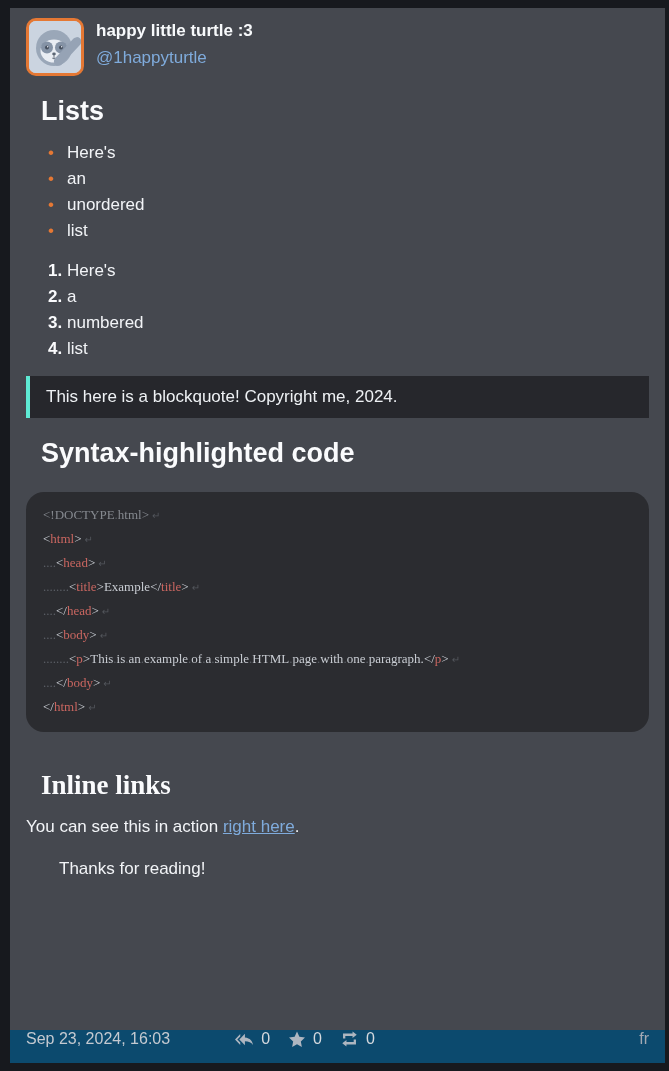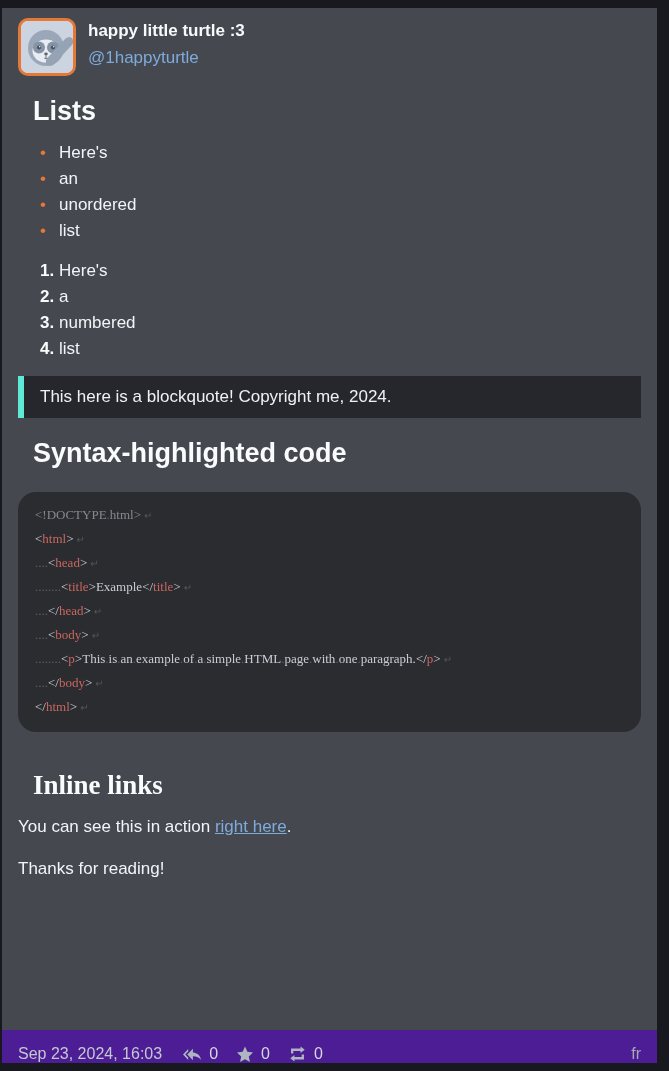--- a/index.html
+++ b/index.html
@@ -2,21 +2,21 @@
 <html><head>
 <meta charset="utf-8">
 <style>
   html,body{margin:0;padding:0;}
   body{
     width:669px;height:1071px;
     background:#17191e;
     font-family:"Liberation Sans","DejaVu Sans",sans-serif;
     -webkit-font-smoothing:antialiased;
   }
-  .frame{box-sizing:border-box;width:669px;height:1071px;padding:8px 2px;}
+  .frame{box-sizing:border-box;width:669px;height:1071px;padding:8px 10px;}
   .card{
     box-sizing:border-box;width:655px;height:1055px;
     background:#45484f;display:flex;flex-direction:column;overflow:hidden;
   }
   .body{flex:1;padding:10px 16px 0;overflow:hidden;}
 
   
   header{display:flex;align-items:flex-start;margin:0 0 8px;}
   .avatar{
     width:52px;height:52px;border:3px solid #e57834;border-radius:10px;
@@ -35,46 +35,46 @@
 
   
   .md-list{margin:2px 0 14px;}
   .md-list.ol{margin-bottom:0;}
   .li{display:flex;font-size:17px;line-height:26px;color:#f2f4f7;}
   .li .bullet{width:19px;flex:0 0 auto;color:#e57834;padding-left:22px;}
   .li .num{width:19px;flex:0 0 auto;margin-left:22px;font-weight:700;color:#fafbfd;}
 
   
   blockquote{
-    margin:14px 0 0;background:#26272c;border-left:6px solid #5eead4;
+    margin:14px 0 0;background:#26272c;border-left:4px solid #5eead4;
     padding:11px 16px;font-size:17px;line-height:20px;color:#eef1f4;
   }
 
   
   pre.code{
     margin:22px 0 0;background:#2b2c30;border-radius:18px;
     padding:11px 10px 13px 17px;
     font-family:Liberation Serif, serif;
     font-size:13px;line-height:24px;white-space:pre;overflow:hidden;
   }
   .cl{height:24px;white-space:pre;}
   .tok-dim{color:#85898f;}
   .tok-tag{color:#c96660;}
   .tok-plain{color:#c9cdd3;}
   .tok-ws{color:#5a5e65;}
   .tok-eol{color:#53565c;font-size:10px;margin-left:3px;}
 
   a{color:#7fabdc;text-decoration:underline;}
-  .para-gap{margin-top:16px;}
+  .para-gap{margin-top:16px;margin-left:33px;}
   .links-para{margin-top:0;}
 
   
   footer{
-    height:33px;background:#4c1d95;display:flex;align-items:flex-end;
-    padding:0 16px;font-size:16px;color:#c4c9d0;flex:0 0 auto;
+    height:33px;background:#0c4a6e;display:flex;align-items:flex-start;
+    padding:0 16px;font-size:16px;color:#c4c9d0;flex:0 0 auto;gap:44px;
   }
   .actions{display:flex;align-items:center;gap:18px;margin-left:20px;}
   .action{display:flex;align-items:center;gap:7px;cursor:pointer;}
   .action .cnt{color:#d5d9de;}
   .action svg{display:block;fill:#aeb6c0;}
   .lang{margin-left:auto;color:#a3aab4;}
   .date{cursor:pointer;}
 </style>
 </head>
 <body>

